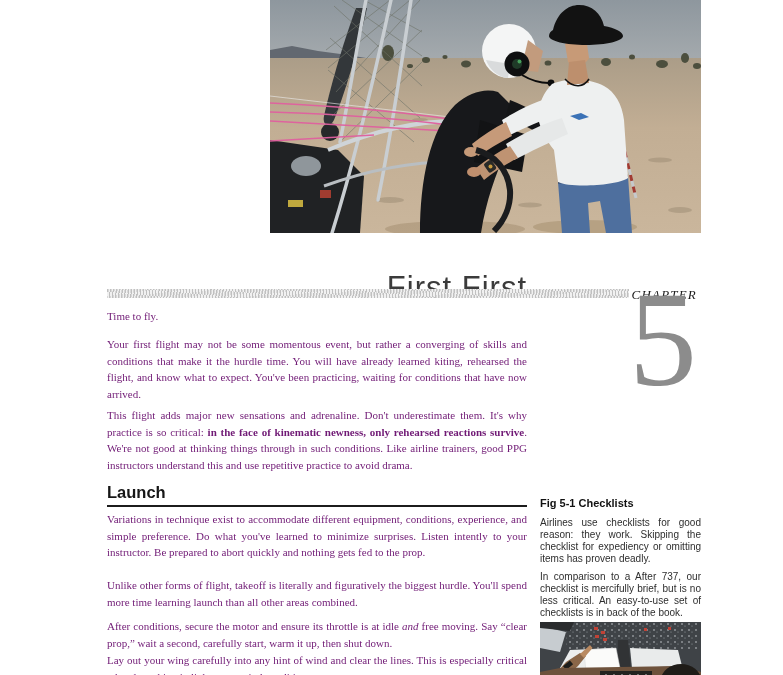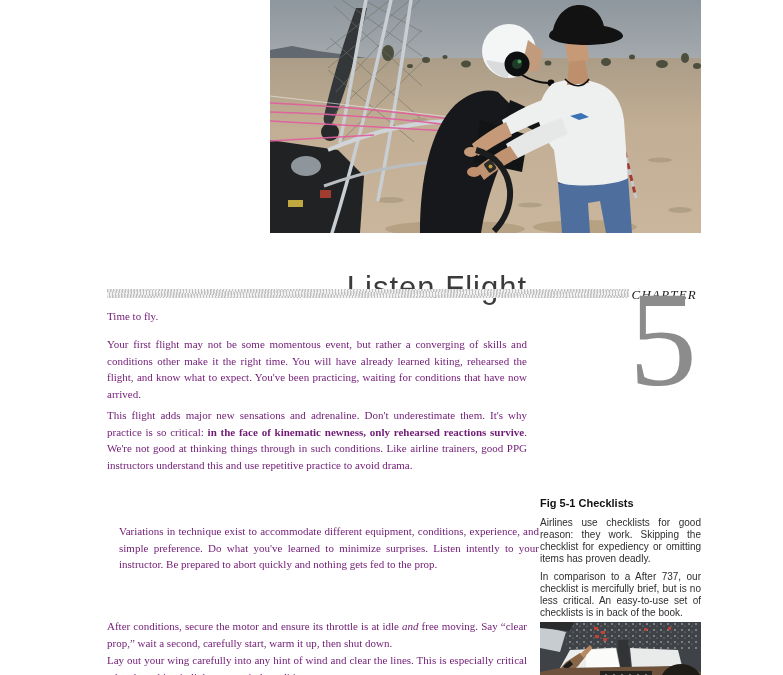--- a/index.html
+++ b/index.html
@@ -164,31 +164,33 @@
         <path d="M206,150 C225,155 238,170 240,190 C241,205 235,220 224,231" stroke="#1b1c1e" stroke-width="6" fill="none"></path>
         <path d="M295,44 C302,37 313,37 317,44 L319,58 C315,66 304,68 298,62 Z" fill="#c79a77"></path>
         <path d="M299,62 L315,60 L319,83 L297,85 Z" fill="#bd8f6d"></path>
         <path d="M295,79 C304,89 314,87 319,79" stroke="#111" stroke-width="1.5" fill="none"></path>
         <path d="M283,30 C287,13 298,5 309,5 C322,5 331,13 334,26 C345,28 353,32 353,36 C353,41 336,45 316,45 C296,45 279,41 279,36 C279,33 281,31 283,30 Z" fill="#121212"></path>
         <path d="M300,116 l11,-3 l8,4 l-10,3 Z" fill="#3b72b6"></path>
       </g>
     </svg>
   </figure>
 
-  <h1 class="chapter-title">Listen Flight</h1>
+  <h1 class="chapter-title">First First</h1>
   <div class="chain-rule"></div>
   <div class="chapter-word">CHAPTER</div>
   <div class="chapter-num">5</div>
 
   <p class="bodycol" id="intro" style="position:absolute;margin:0"><span>Time to fly.</span></p>
-  <p class="bodycol" id="p1" style="position:absolute;margin:0"><span>Your first flight may not be some momentous event, but rather a converging of skills and conditions other make it the right time. You will have already learned kiting, rehearsed the flight, and know what to expect. You've been practicing, waiting for conditions that have now arrived.</span></p>
+  <p class="bodycol" id="p1" style="position:absolute;margin:0"><span>Your first flight may not be some momentous event, but rather a converging of skills and conditions that make it the hurdle time. You will have already learned kiting, rehearsed the flight, and know what to expect. You've been practicing, waiting for conditions that have now arrived.</span></p>
   <p class="bodycol" id="p2" style="position:absolute;margin:0"><span>This flight adds major new sensations and adrenaline. Don't underestimate them. It's why practice is so critical: </span><span style="font-weight: bold;">in the face of kinematic newness, only rehearsed reactions survive</span><span>. We're not good at thinking things through in such conditions. Like airline trainers, good PPG instructors understand this and use repetitive practice to avoid drama.</span></p>
 
-
-  <p class="bodycol" id="lp1" style="position:absolute;margin:12px"><span>Variations in technique exist to accommodate different equipment, conditions, experience, and simple preference. Do what you've learned to minimize surprises. Listen intently to your instructor. Be prepared to abort quickly and nothing gets fed to the prop.</span></p>
+  <h2 class="launch-head" style="margin:0">Launch</h2>
+
+  <p class="bodycol" id="lp1" style="position:absolute;margin:0"><span>Variations in technique exist to accommodate different equipment, conditions, experience, and simple preference. Do what you've learned to minimize surprises. Listen intently to your instructor. Be prepared to abort quickly and nothing gets fed to the prop.</span></p>
+  <p class="bodycol" id="lp2" style="position:absolute;margin:0"><span>Unlike other forms of flight, takeoff is literally and figuratively the biggest hurdle. You'll spend more time learning launch than all other areas combined.</span></p>
   <p class="bodycol" id="lp3" style="position:absolute;margin:0"><span>After conditions, secure the motor and ensure its throttle is at idle </span><span style="font-style: italic;">and</span><span> free moving. Say “clear prop,” wait a second, carefully start, warm it up, then shut down.</span></p>
   <p class="bodycol" id="lp4" style="position:absolute;margin:0"><span>Lay out your wing carefully into any hint of wind and clear the lines. This is especially critical when launching in light or no-wind conditions.</span></p>
 
   <div class="fig-label">Fig 5-1 Checklists</div>
   <p class="side" id="s1" style="position:absolute;margin:0"><span>Airlines use checklists for good reason: they work. Skipping the checklist for expediency or omitting items has proven deadly.</span></p>
   <p class="side" id="s2" style="position:absolute;margin:0"><span>In comparison to a After 737, our checklist is mercifully brief, but is no less critical. An easy-to-use set of checklists is in back of the book.</span></p>
 
   <figure class="photo-fig" style="margin:0">
     <svg width="161" height="60" viewBox="0 0 161 60">
       <defs>

